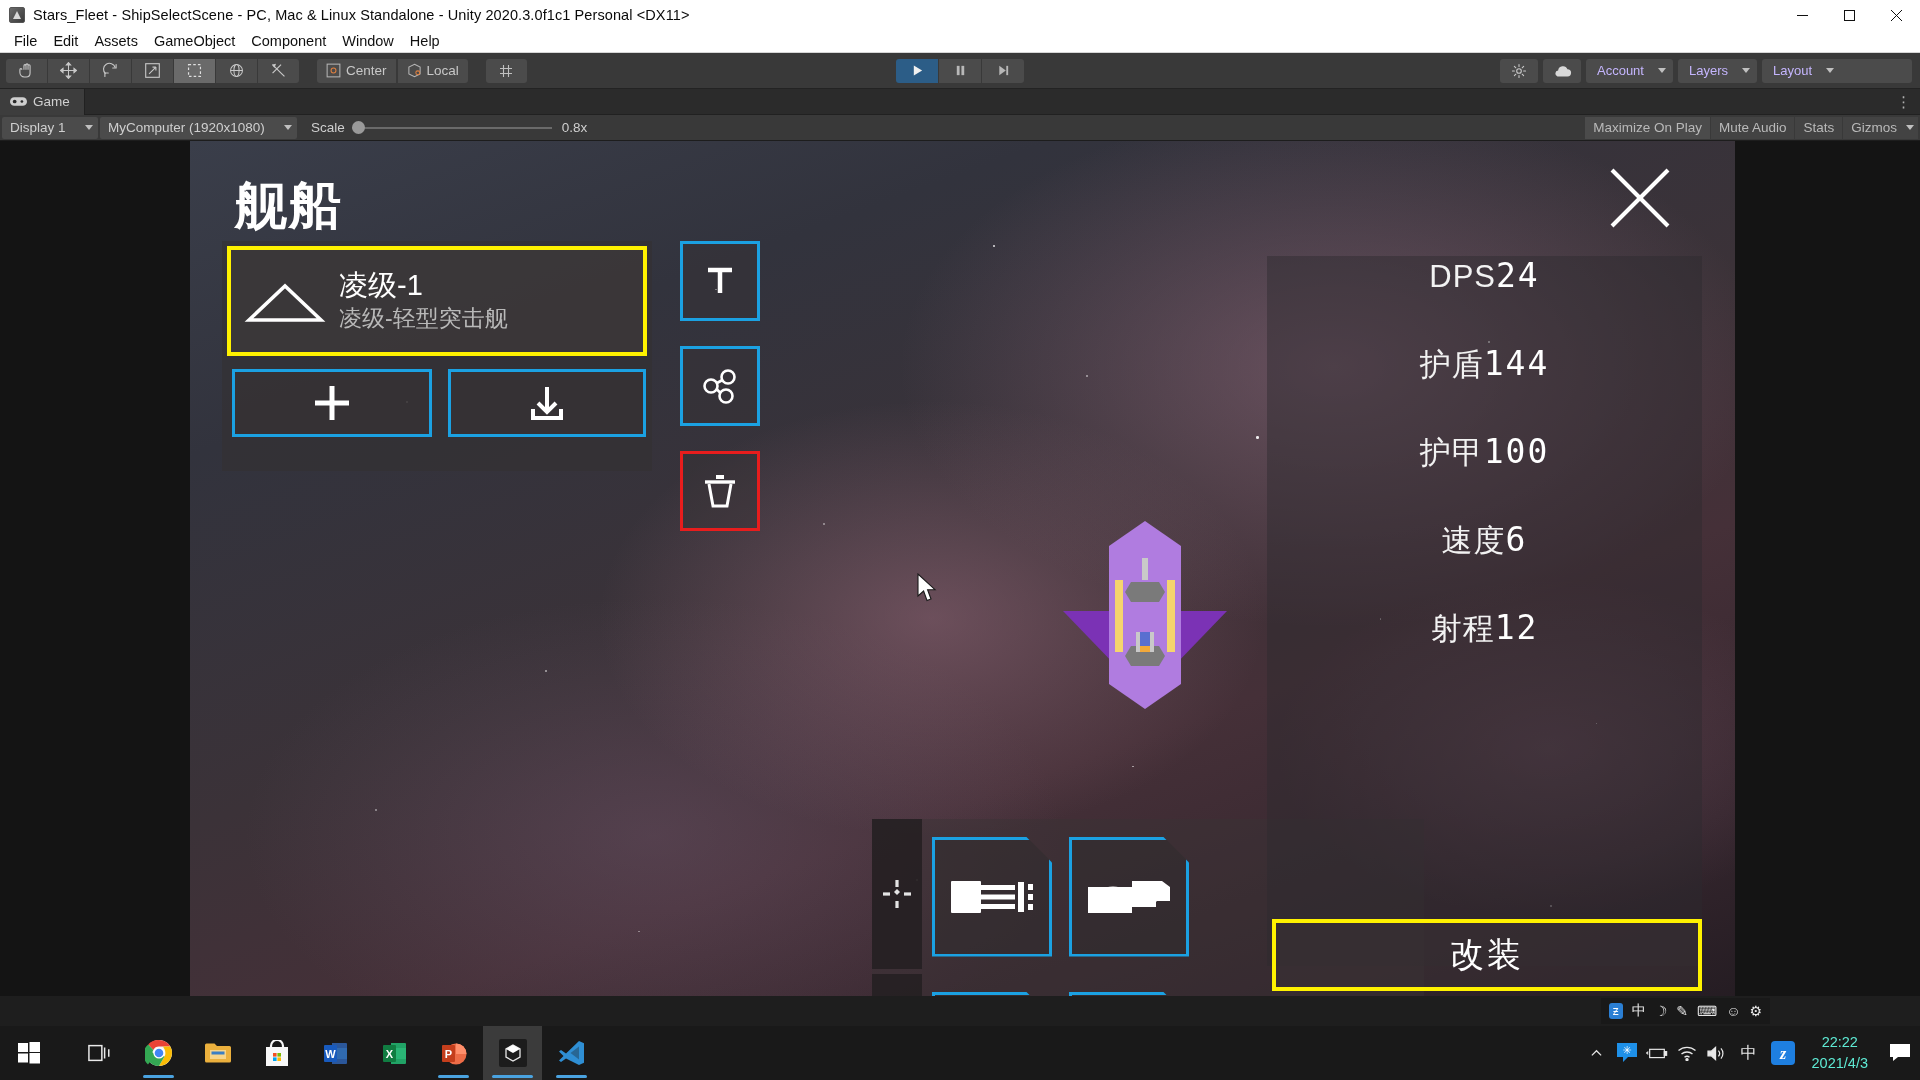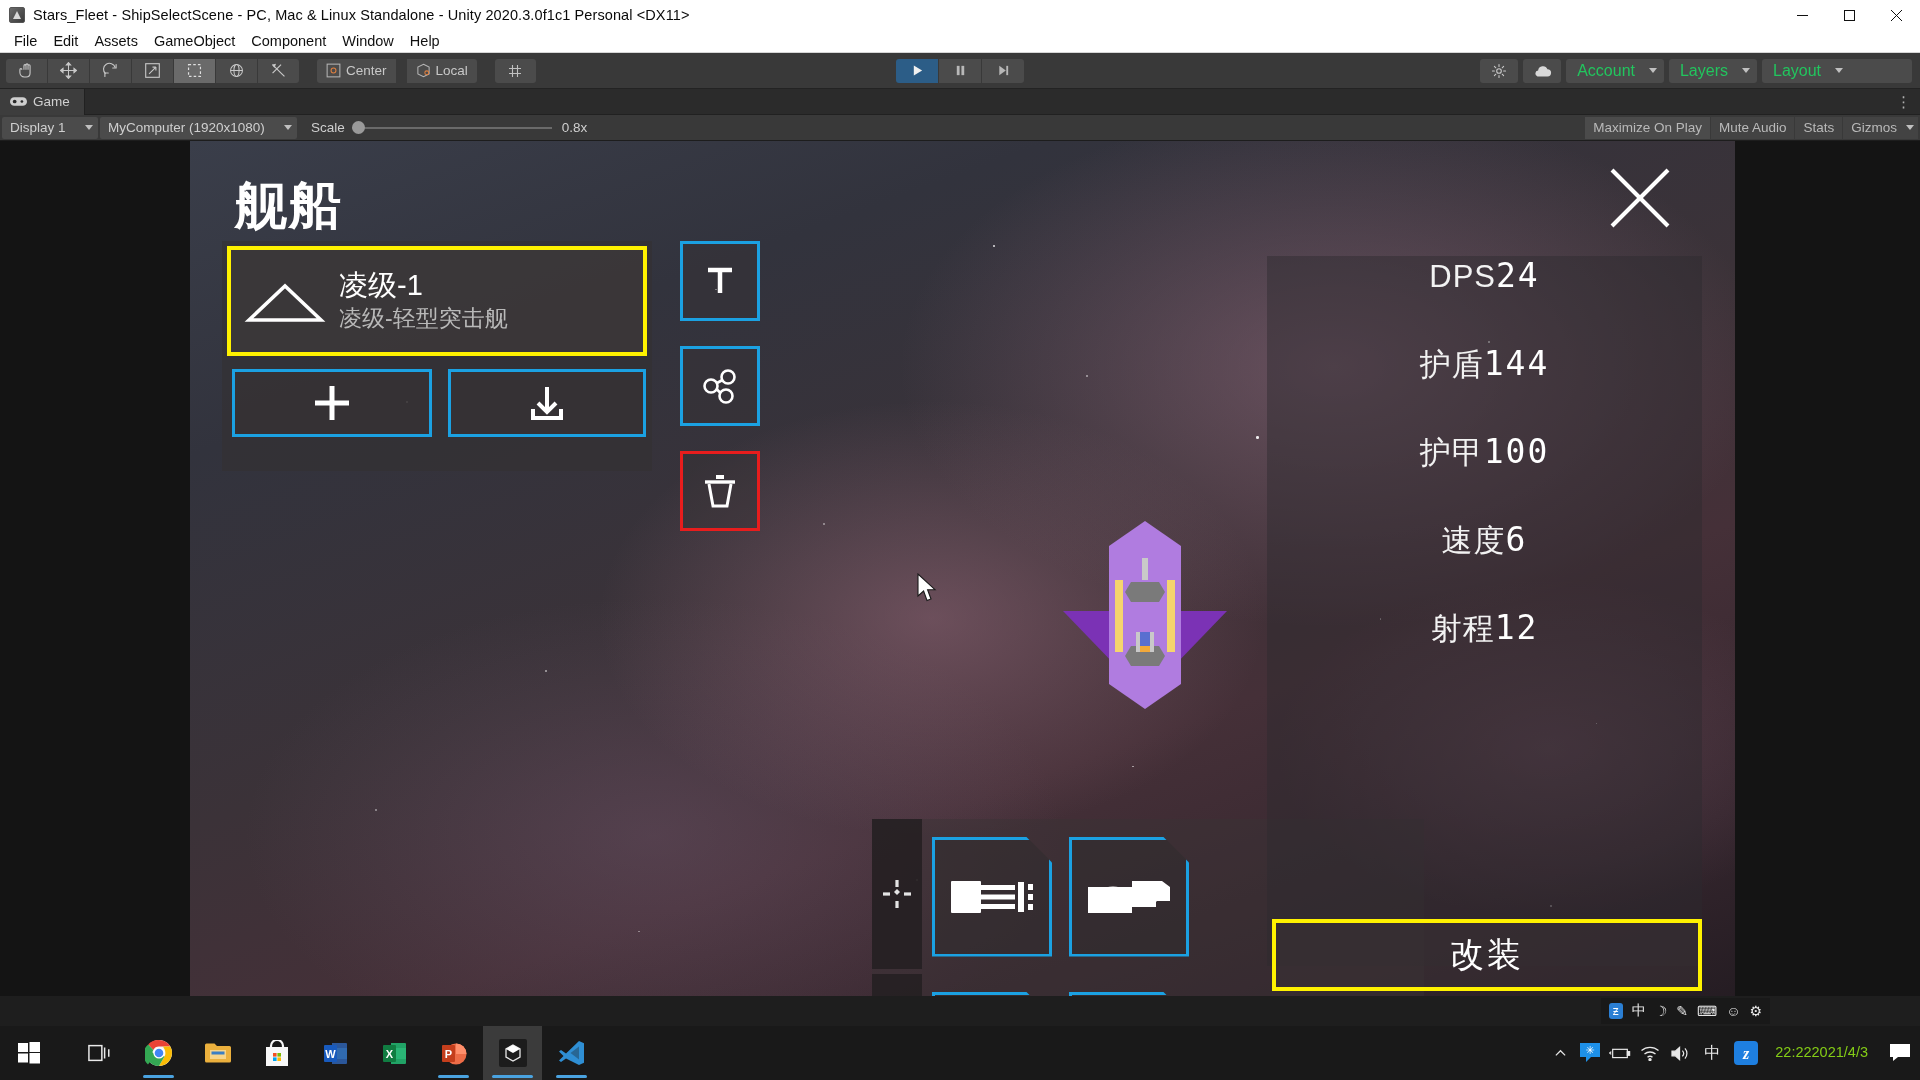--- a/index.html
+++ b/index.html
@@ -49,21 +49,21 @@
   }
   .tool-group { display: flex; align-items: center; gap: 1px; }
   .tool-btn {
     width: 41px; height: 24px; background: #4b4b4b;
     display: flex; align-items: center; justify-content: center;
     color: #c4c4c4;
   }
   .tool-btn.first { border-radius: 3px 0 0 3px; }
   .tool-btn.last  { border-radius: 0 3px 3px 0; }
   .tool-btn.active { background: #6a6a6a; }
-  .pivot-group { display: flex; margin-left: 18px; gap: 11px; }
+  .pivot-group { display: flex; margin-left: 18px; gap: 2px; }
   .pivot-btn {
     height: 24px; background: #4b4b4b; color: #c8c8c8; font-size: 13.5px;
     display: flex; align-items: center; gap: 5px; padding: 0 9px;
   }
   .pivot-btn.first { border-radius: 3px 0 0 3px; }
   .pivot-btn.last  { border-radius: 0 3px 3px 0; }
   .grid-btn {
     width: 41px; height: 24px; background:#4b4b4b; border-radius: 3px;
     margin-left: 18px; display:flex; align-items:center; justify-content:center;
     color:#c4c4c4;
@@ -80,22 +80,22 @@
   .play-btn.last  { border-radius: 0 3px 3px 0; }
   .play-btn.active { background: #2c5d87; }
   .toolbar-right {
     position: absolute; right: 8px; display: flex; align-items: center; gap: 5px;
   }
   .icon-btn {
     width: 38px; height: 24px; background: #4b4b4b; border-radius: 3px;
     display: flex; align-items: center; justify-content: center; color: #c8c8c8;
   }
   .dropdown {
-    height: 24px; background: #4b4b4b; border-radius: 3px; color: #22c55e;
-    font-size: 16px; display: flex; align-items: center;
+    height: 24px; background: #4b4b4b; border-radius: 3px; color: #c4b5fd;
+    font-size: 13px; display: flex; align-items: center;
     padding: 0 7px 0 11px; gap: 14px;
   }
   .dd-caret { width:0;height:0;border-left:4px solid transparent;border-right:4px solid transparent;border-top:5px solid #c0c0c0; }
 
   
   .view-tabbar {
     height: 26px; background: #2b2b2b; display: flex; align-items: center;
     border-bottom: 1px solid #212121; position: relative;
   }
   .view-tab {
@@ -255,22 +255,22 @@
   .tb-item.active { background: #3b3b3b; }
   .tb-item.active::after {
     content:""; position:absolute; bottom:2px; left:9px; width:41px; height:3px;
     background:#4aa3e0; border-radius:2px;
   }
   .tray {
     position: absolute; right: 0; display: flex; align-items: center; height: 54px;
   }
   .tray-ic { width: 30px; height: 54px; display:flex;align-items:center;justify-content:center; color:#e8e8e8;}
   .tray-clock {
-    display: flex; flex-direction: row; align-items: center; justify-content: center;
-    height: 54px; padding: 0 12px; color: #84cc16; font-size: 14.5px; line-height: 1.45;
+    display: flex; flex-direction: column; align-items: center; justify-content: center;
+    height: 54px; padding: 0 12px; color: #5eead4; font-size: 14.5px; line-height: 1.45;
   }
   .tray-notify { width: 40px; height: 54px; display:flex;align-items:center;justify-content:center; }
   
   .ime-bar {
     position: absolute; right: 150px; bottom: 56px; height: 26px;
     display: flex; align-items: center; gap: 9px; padding: 0 8px;
     background: rgba(25,25,25,.88); color: #eaeaea; font-size: 14px;
   }
 </style>
 </head>

